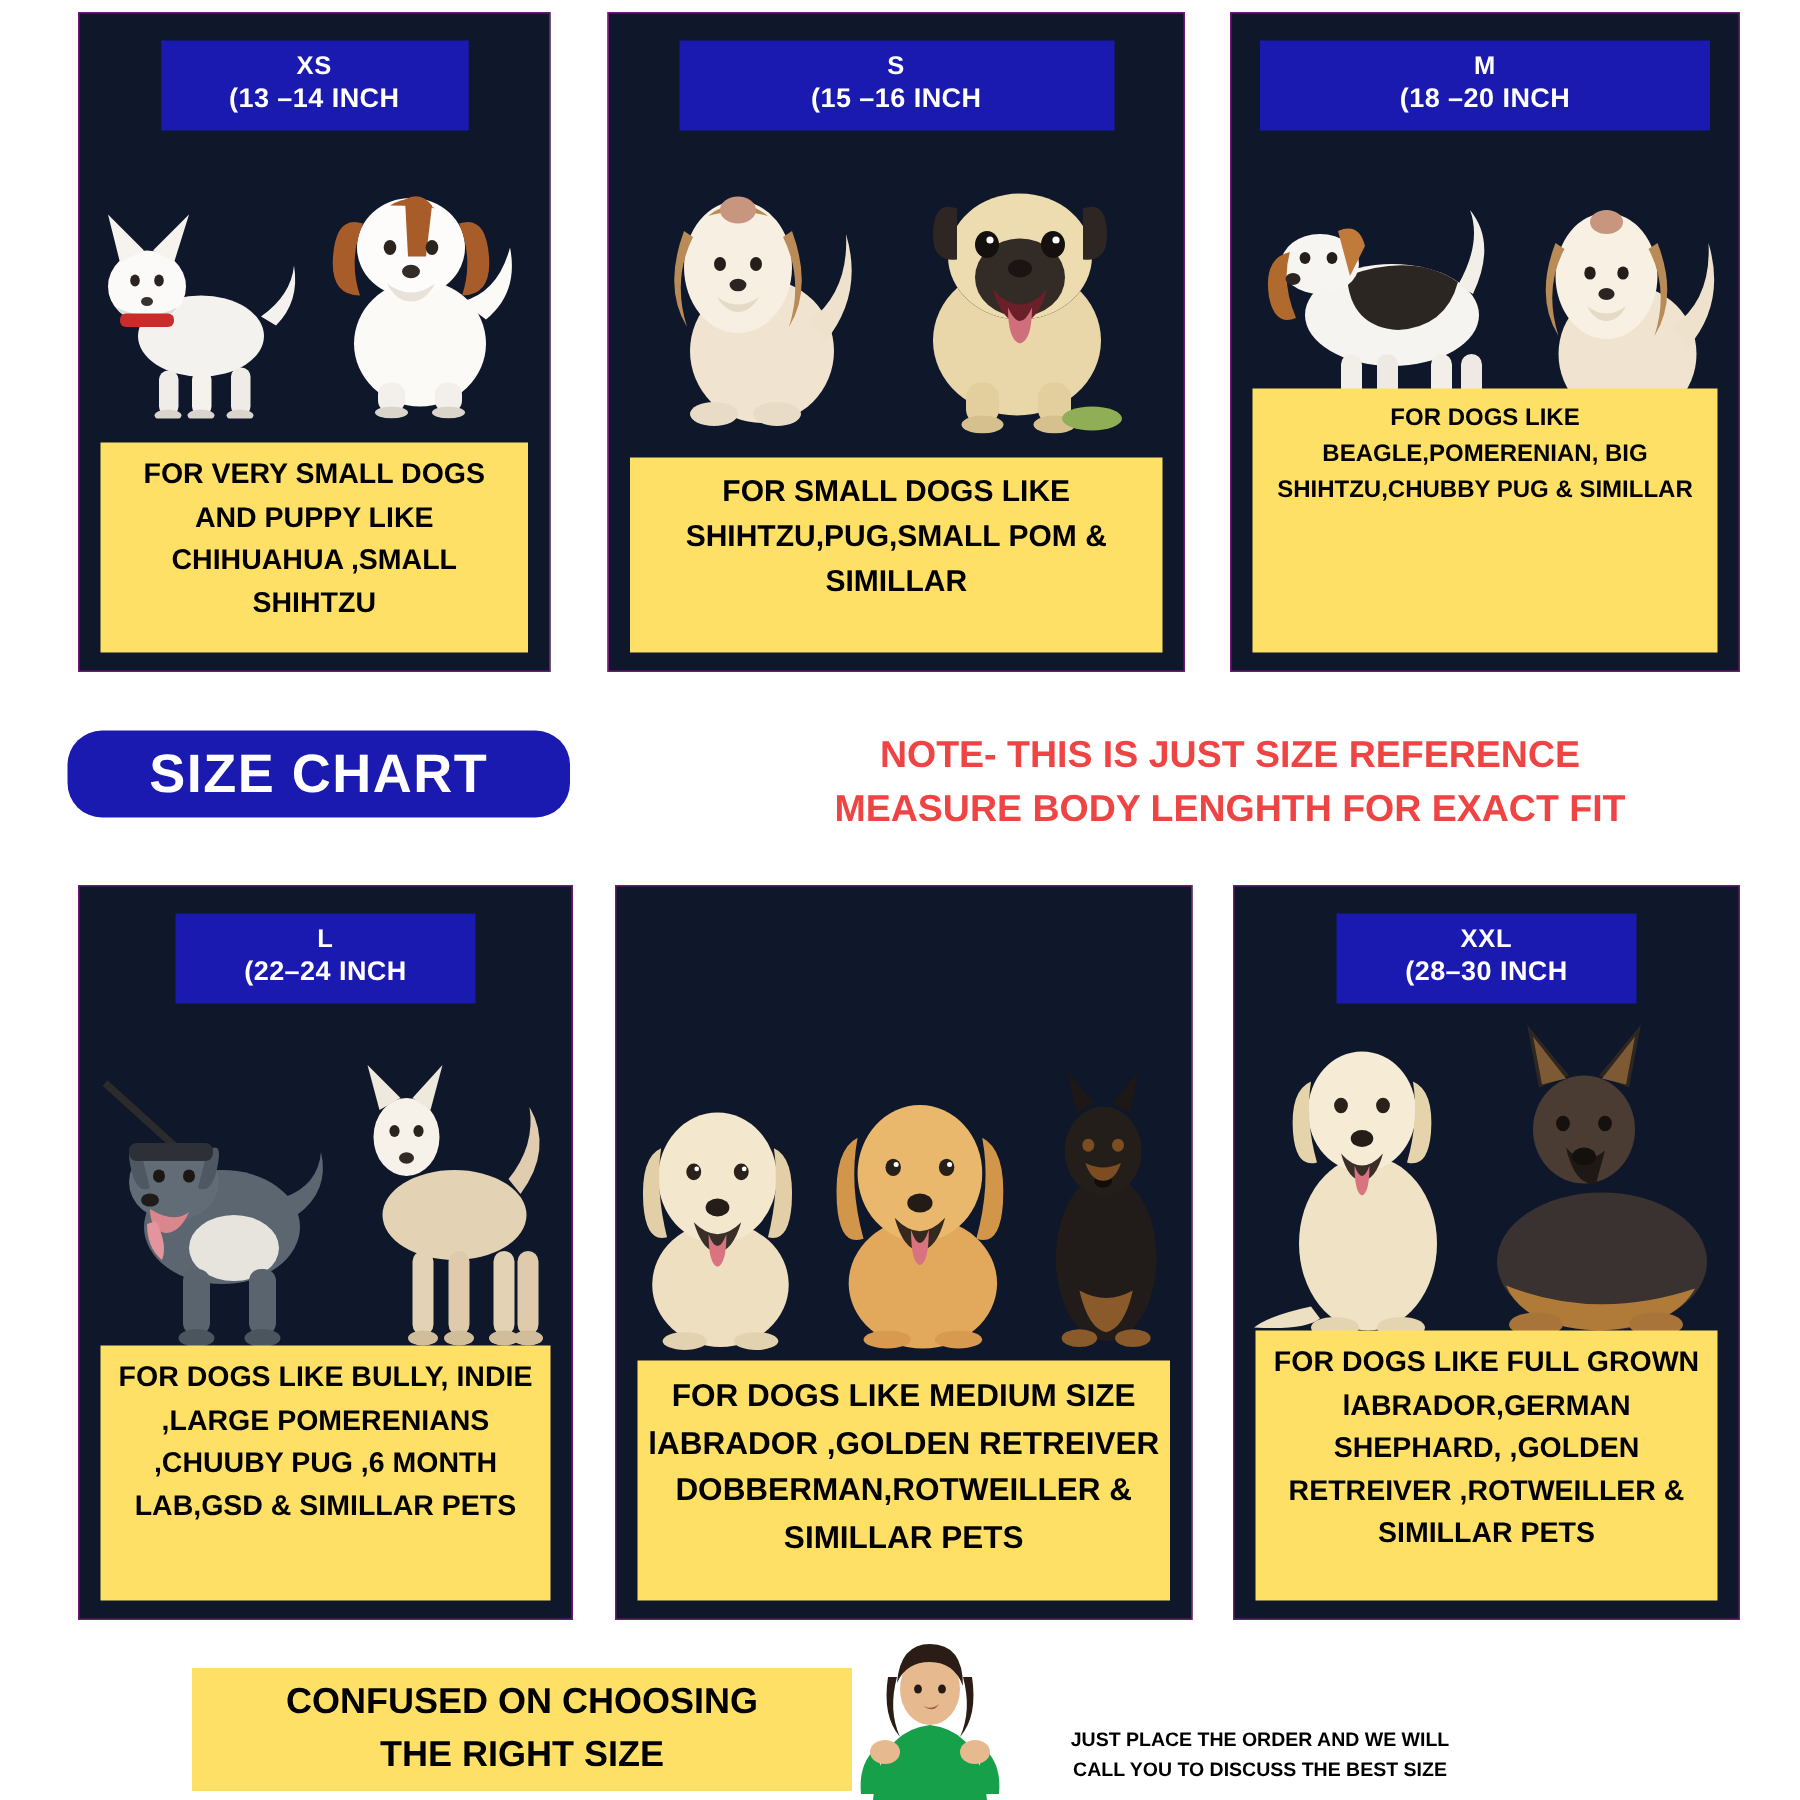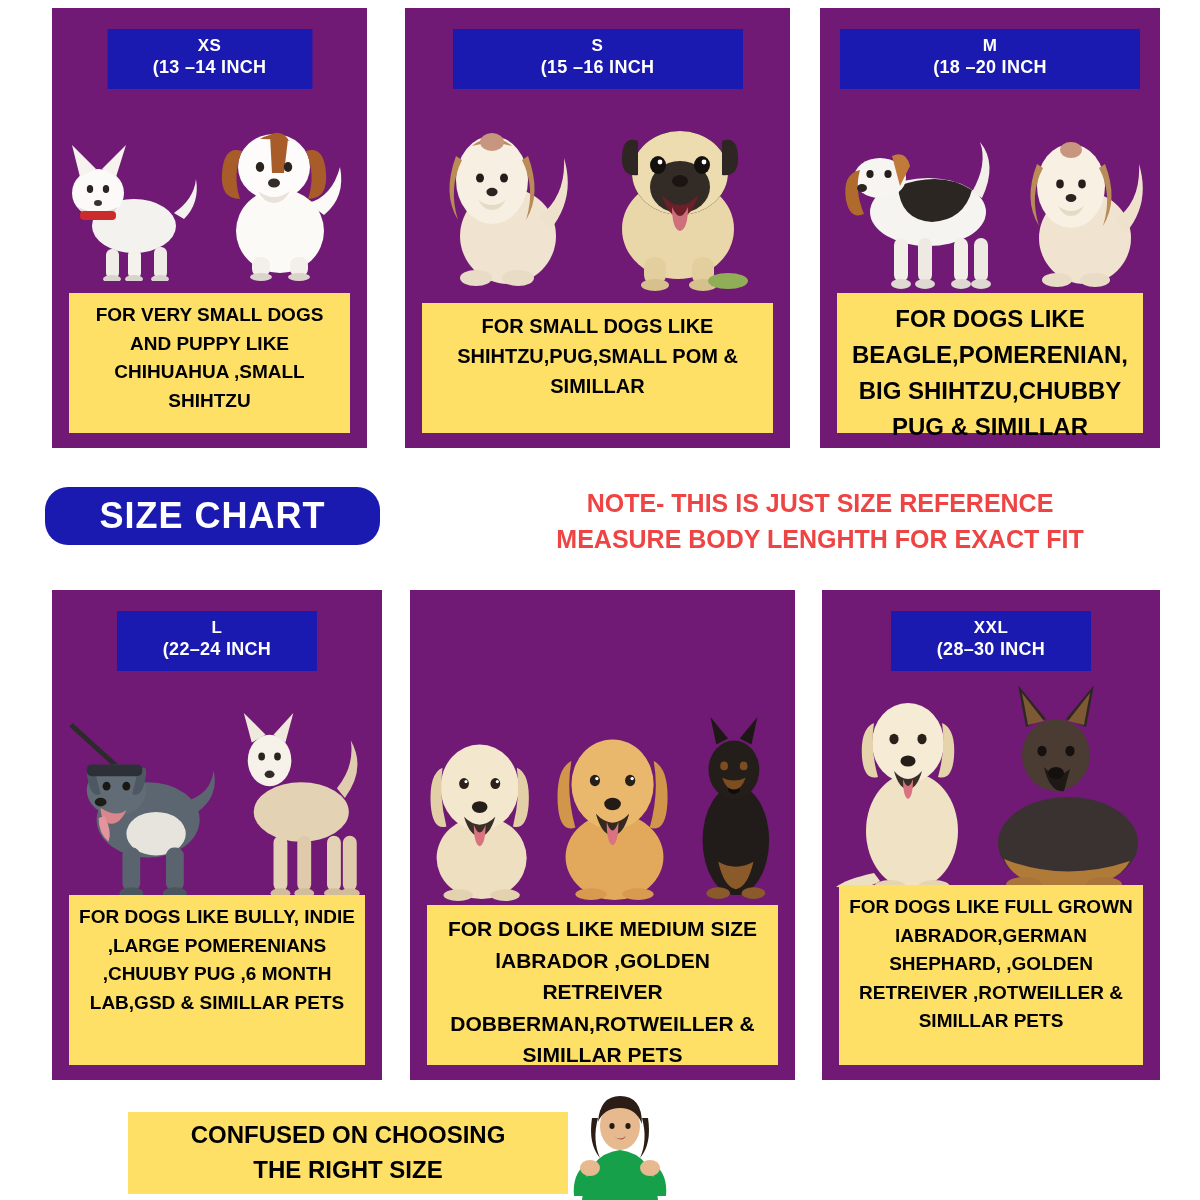--- a/index.html
+++ b/index.html
@@ -11,22 +11,22 @@
   }
   .page {
     position: relative;
     width: 1200px; height: 1200px;
     overflow: hidden;
   }
 
   
   .card {
     position: absolute;
-    border: 3px solid #701a75;
-    background: #701a75;
+    border: 1px solid #701a75;
+    background: #0f172a;
   }
   .card-header {
     position: absolute;
     left: 50%;
     transform: translateX(-50%);
     top: 18px;
     background: #1a1ab0;
     color: #ffffff;
     text-align: center;
     padding: 6px 10px 10px 10px;
@@ -238,21 +238,21 @@
         <path d="M84 52 q14 26 4 58 q16 -26 2 -62z" fill="#b98b57"></path>
         <ellipse cx="56" cy="34" rx="11" ry="8" fill="#c8967f"></ellipse>
         <ellipse cx="45" cy="68" rx="3.8" ry="4.4" fill="#241d19"></ellipse>
         <ellipse cx="67" cy="68" rx="3.8" ry="4.4" fill="#241d19"></ellipse>
         <ellipse cx="56" cy="82" rx="5.4" ry="4" fill="#2b2420"></ellipse>
         <path d="M43 90 q13 10 26 0 q-5 10 -13 10 q-8 0 -13 -10z" fill="#e5dac6"></path>
         <ellipse cx="42" cy="164" rx="15" ry="7" fill="#e9dcc6"></ellipse>
         <ellipse cx="80" cy="164" rx="15" ry="7" fill="#e9dcc6"></ellipse>
       </svg>
     </div>
-    <div class="card-desc" style="font-size:24px; height:140px;">FOR DOGS  LIKE BEAGLE,POMERENIAN, BIG SHIHTZU,CHUBBY PUG &amp; SIMILLAR</div>
+    <div class="card-desc" style="font-size:16px; height:176px;">FOR DOGS  LIKE BEAGLE,POMERENIAN, BIG SHIHTZU,CHUBBY PUG &amp; SIMILLAR</div>
   </div>
 
   <div class="size-chart-badge" style="left:45px; top:487px; width:335px; height:58px; font-size:36px;border-radius:23px;">SIZE CHART</div>
 
   <div class="note" style="left:470px; top:485px; width:700px; font-size:25px;">
     <div>NOTE- THIS IS JUST SIZE REFERENCE</div>
     <div>MEASURE BODY LENGHTH FOR EXACT FIT</div>
   </div>
 
   <div class="card" style="left:52px; top:590px; width:330px; height:490px;">
@@ -405,14 +405,18 @@
     <path d="M38 26 q-6 22 2 40 q-12 -14 -8 -40z" fill="#2b1d16"></path>
     <path d="M82 26 q6 22 -2 40 q12 -14 8 -40z" fill="#2b1d16"></path>
     <ellipse cx="52" cy="34" rx="2.6" ry="3" fill="#221a14"></ellipse>
     <ellipse cx="68" cy="34" rx="2.6" ry="3" fill="#221a14"></ellipse>
     <path d="M54 44 q6 5 12 0 q-4 7 -12 0z" fill="#a4564b"></path>
     <ellipse cx="30" cy="76" rx="10" ry="8" fill="#e7b98f"></ellipse>
     <ellipse cx="90" cy="76" rx="10" ry="8" fill="#e7b98f"></ellipse>
   </svg>
 
 
+  <div class="bottom-sub" style="left:690px; top:1150px; width:300px; font-size:13px;">
+    <div>JUST PLACE THE ORDER AND WE WILL</div>
+    <div>CALL YOU TO DISCUSS  THE BEST SIZE</div>
+  </div>
 
 </div>
 
 </body></html>

